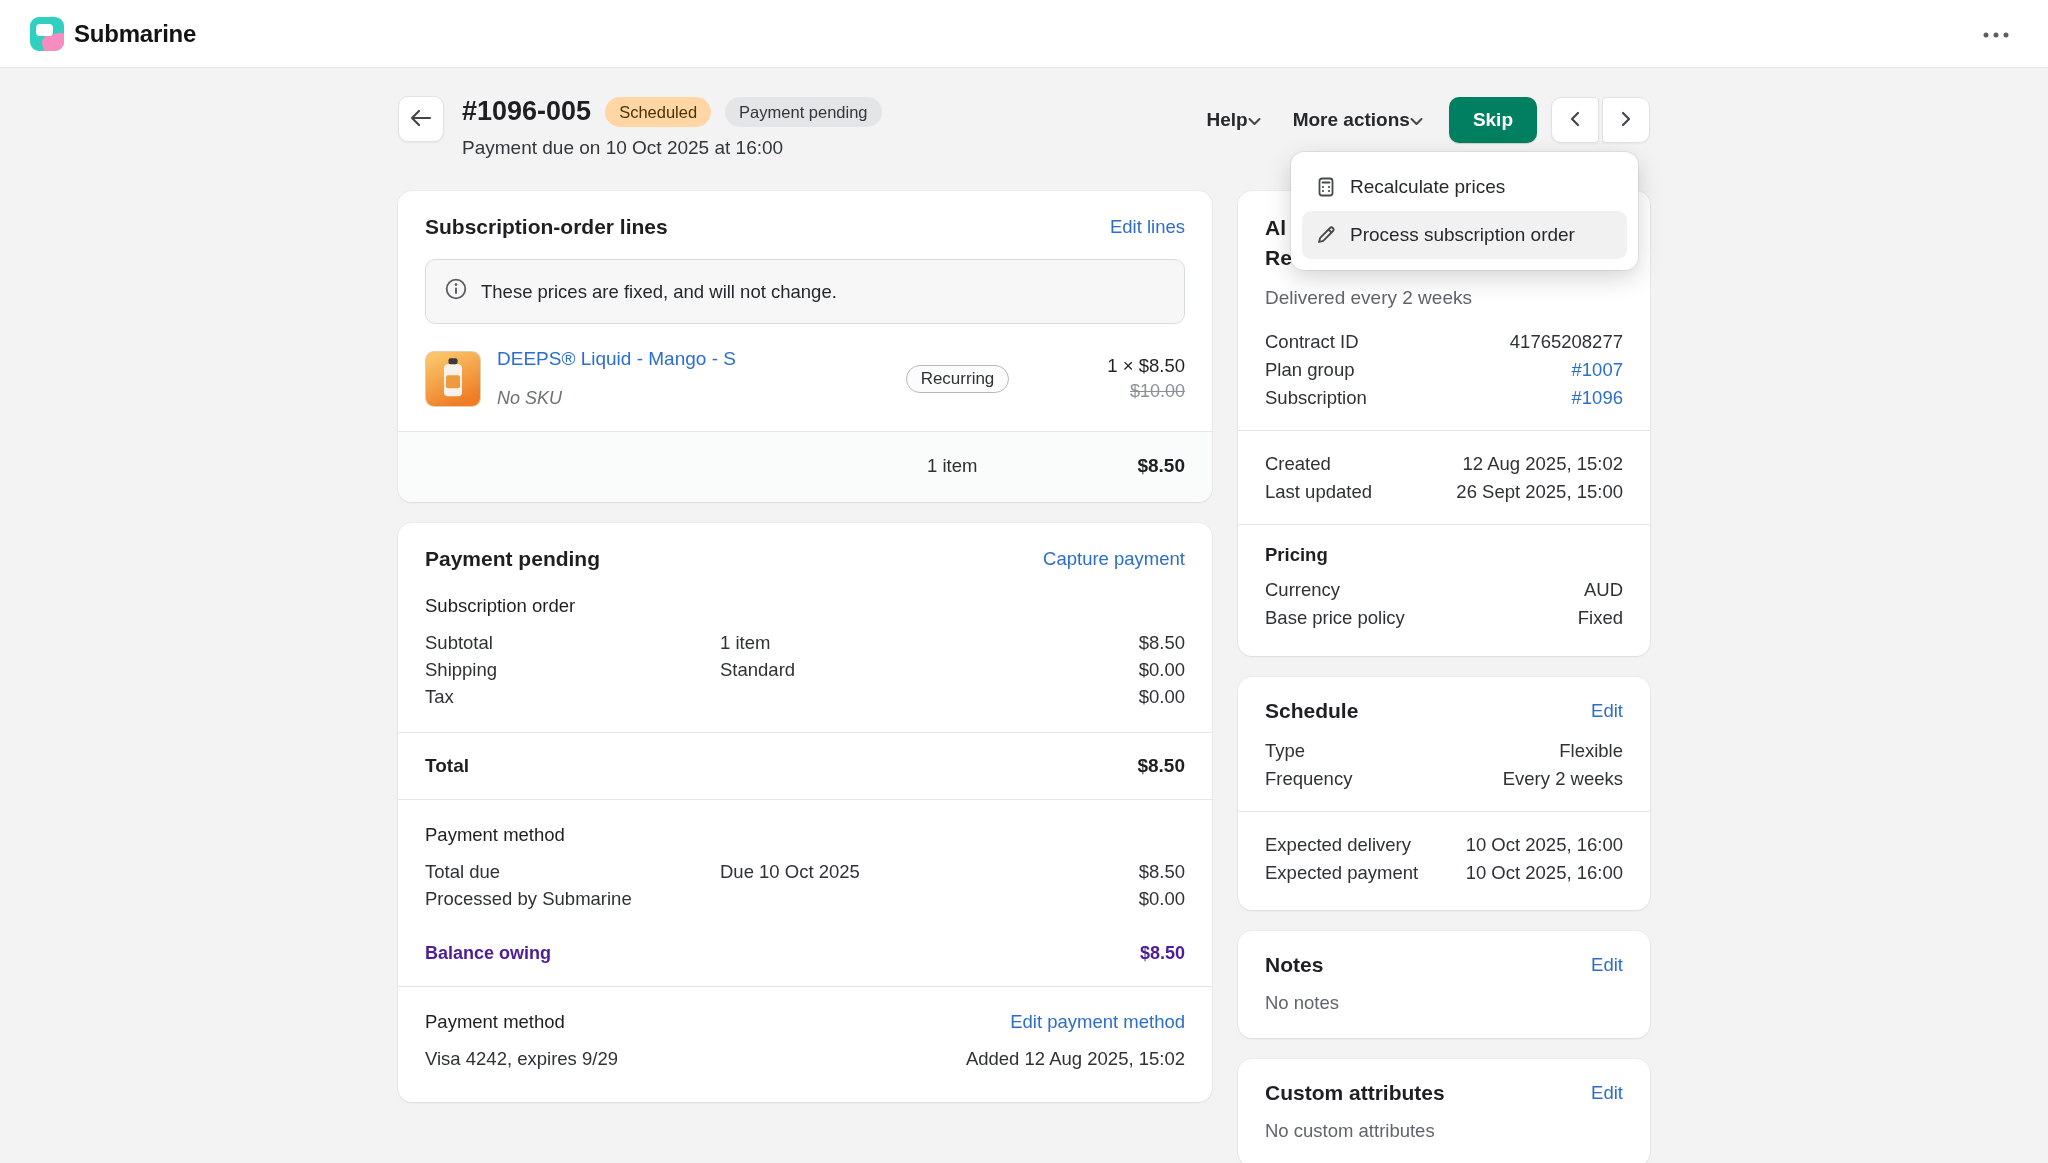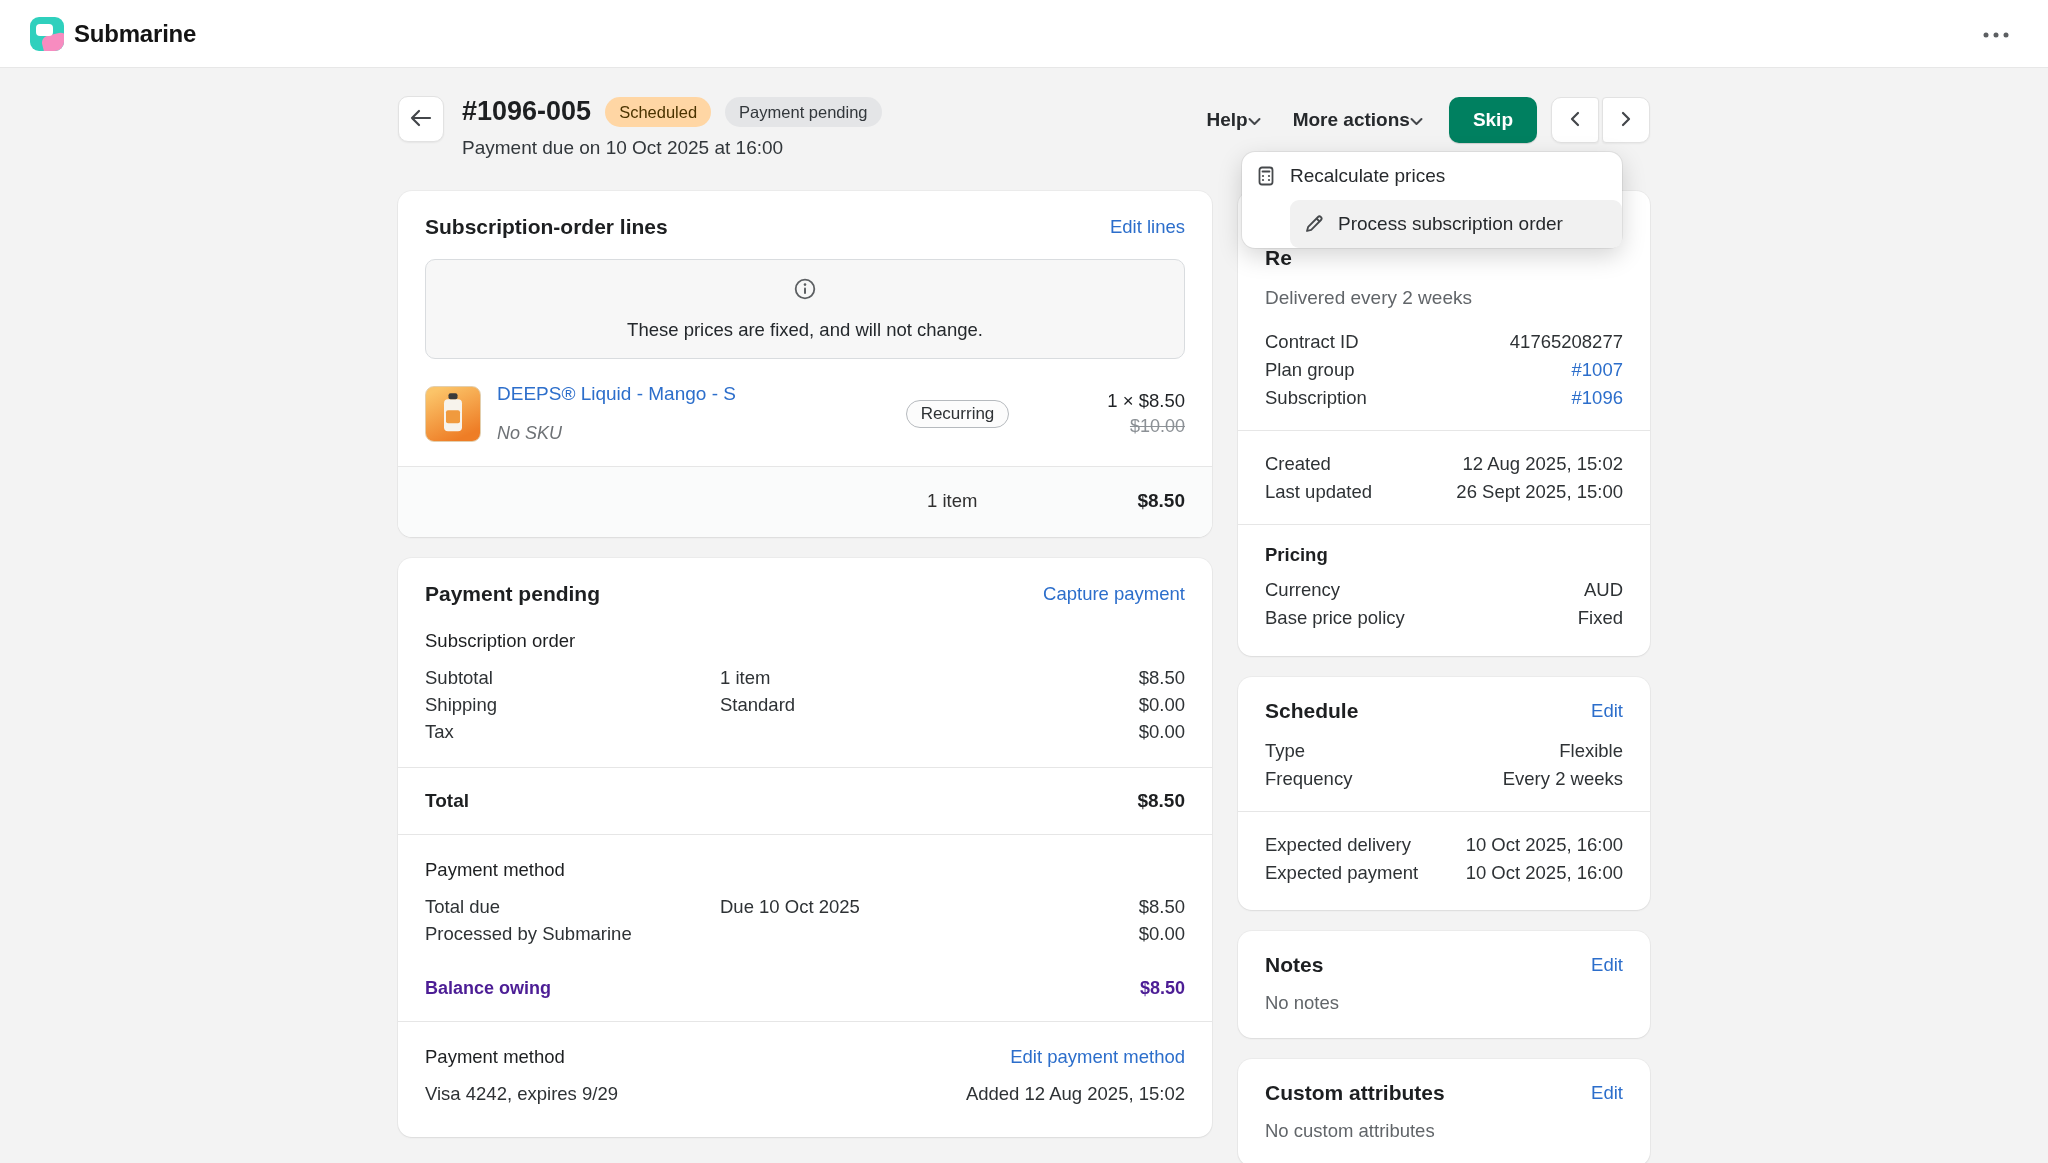--- a/index.html
+++ b/index.html
@@ -43,45 +43,45 @@
   .header-actions { display:flex; align-items:center; gap:8px; padding-top:1px; }
   .text-btn { display:flex; align-items:center; background:none; border:none; font-size:19px; font-weight:600; color:#26292c; padding:11px 12px; border-radius:10px; }
   .skip-btn { background:#008060; color:#fff; font-size:19px; font-weight:600; border:none; border-radius:10px; padding:12px 24px; margin:0 6px; box-shadow:0 1px 1px rgba(0,0,0,.15); }
   .pager { display:flex; gap:3px; }
   .pager button { width:48px; height:46px; background:#fff; border:1px solid #e2e2e2; box-shadow:0 1px 2px rgba(0,0,0,.05); display:flex; align-items:center; justify-content:center; }
   .pager button:first-child { border-radius:10px 4px 4px 10px; }
   .pager button:last-child  { border-radius:4px 10px 10px 4px; }
 
   
   .menu {
-    position:absolute; top:84px; right:28px; width:380px; background:#fff; z-index:40;
-    border-radius:13px; padding:0;
+    position:absolute; top:84px; right:12px; width:347px; background:#fff; z-index:40;
+    border-radius:13px; padding:11px;
     box-shadow:0 0 0 1px rgba(0,0,0,.06), 0 8px 24px rgba(0,0,0,.17);
   }
   .menu-item { display:flex; align-items:center; gap:13px; padding:13px 13px; border-radius:9px; font-size:19px; color:#26292c; }
-  .menu-item.hovered { background:#f1f1f1;margin-left:48px; }
+  .menu-item.hovered { background:#f1f1f1; }
   .menu-item .mi-icon { display:flex; flex:0 0 auto; }
 
   
   .columns { display:flex; gap:26px; align-items:flex-start; }
   .col-left  { width:814px; display:flex; flex-direction:column; gap:21px; }
   .col-right { width:412px; display:flex; flex-direction:column; gap:21px; }
   .card { background:#fff; border-radius:14px; overflow:hidden; box-shadow:0 1px 2px rgba(0,0,0,.07), 0 0 0 1px rgba(0,0,0,.03); }
   .pad { padding-left:27px; padding-right:27px; }
   .divider { height:1px; background:#e6e6e6; }
   .card-head { display:flex; align-items:center; justify-content:space-between; padding-top:24px; }
   .card-head h2 { font-size:21px; font-weight:700; color:#1d1f21; }
   .link { color:#2c6ecb; font-size:18.5px; }
   .subdued { color:#616569; }
 
   
   .banner {
     margin-top:20px; display:flex; align-items:center; gap:13px;
     background:#f7f7f7; border:1px solid #d9dcdf; border-radius:10px; padding:17px 18px;
-    font-size:18.5px; color:#24282c;flex-direction:column;
+    font-size:18.5px; color:#24282c;
   }
   .line-item { display:flex; align-items:center; margin-top:24px; padding-bottom:22px; }
   .thumb { width:56px; height:56px; border-radius:9px; border:1px solid #e3cfae; background:linear-gradient(155deg,#fbc469 10%,#ee7d26 85%); position:relative; overflow:hidden; flex:0 0 auto; }
   .bottle { position:absolute; left:50%; top:50%; transform:translate(-50%,-46%); width:18px; height:32px; background:#f7f3ec; border-radius:4px; }
   .bottle .cap { position:absolute; top:-6px; left:50%; transform:translateX(-50%); width:9px; height:6px; background:#3a3a3a; border-radius:2px; }
   .bottle .blabel { position:absolute; top:11px; left:2px; right:2px; height:13px; background:#f09a3e; border-radius:2px; }
   .item-info { flex:1; margin-left:16px; min-width:0; }
   .item-name { font-size:19px; color:#2c6ecb; }
   .item-sku { margin-top:18px; font-size:18px; color:#6d7175;font-style:italic; }
   .pill { font-size:17px; padding:3px 14px; border:1px solid #b6babe; border-radius:999px; background:#fcfcfc; color:#2e3235; margin-right:98px; white-space:nowrap; }

